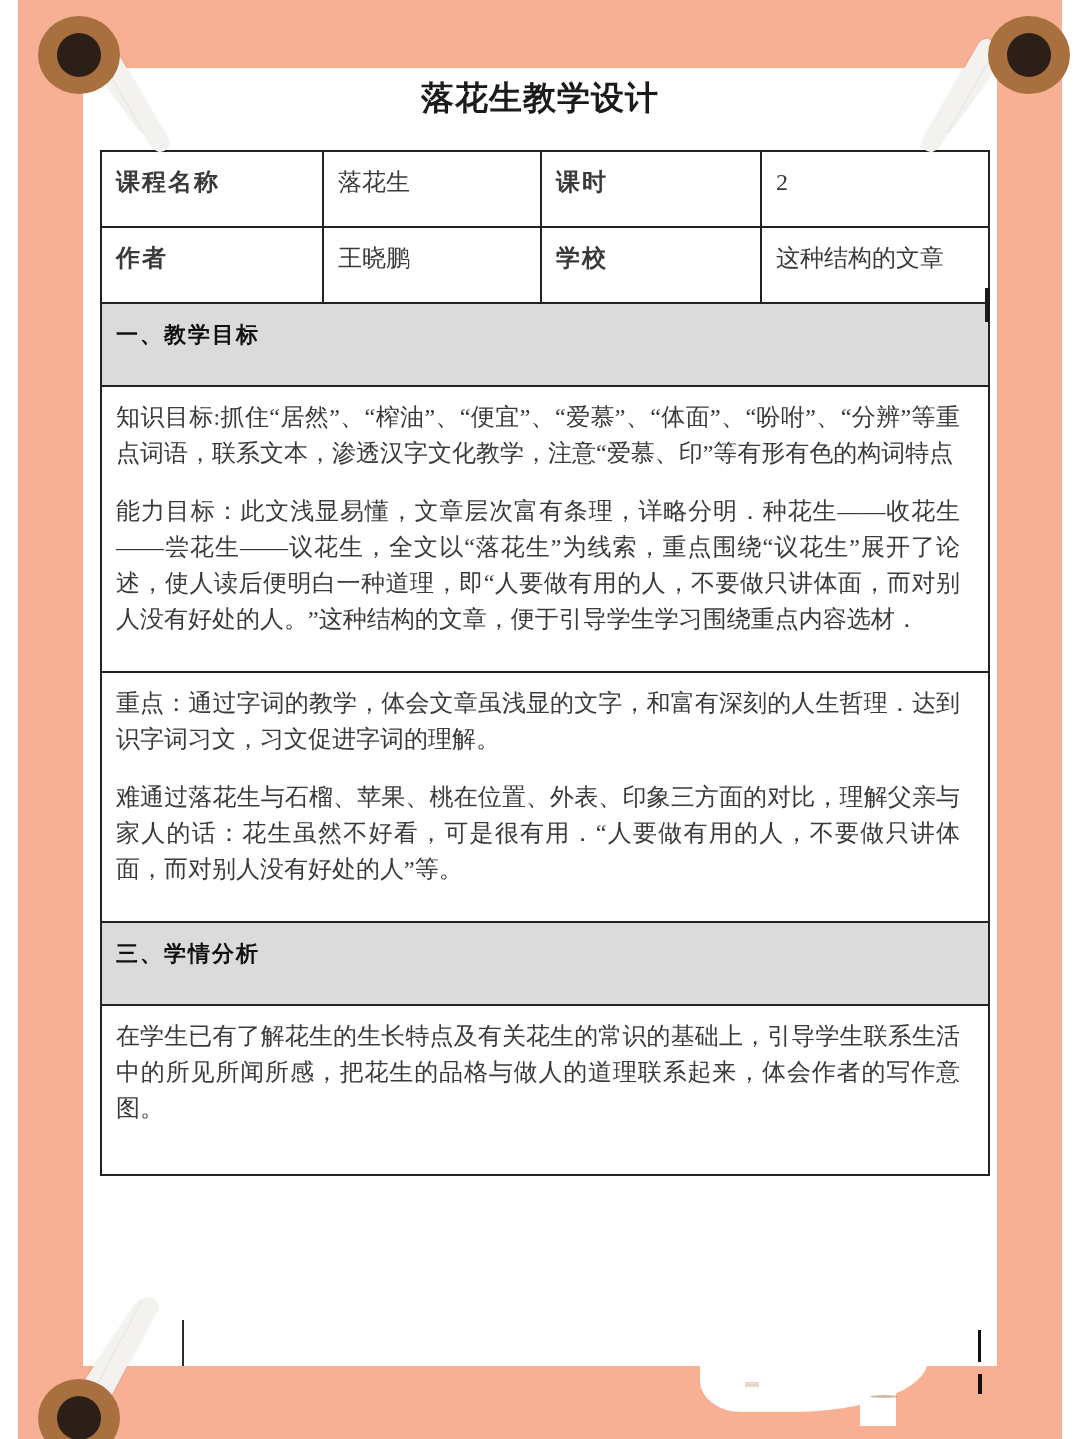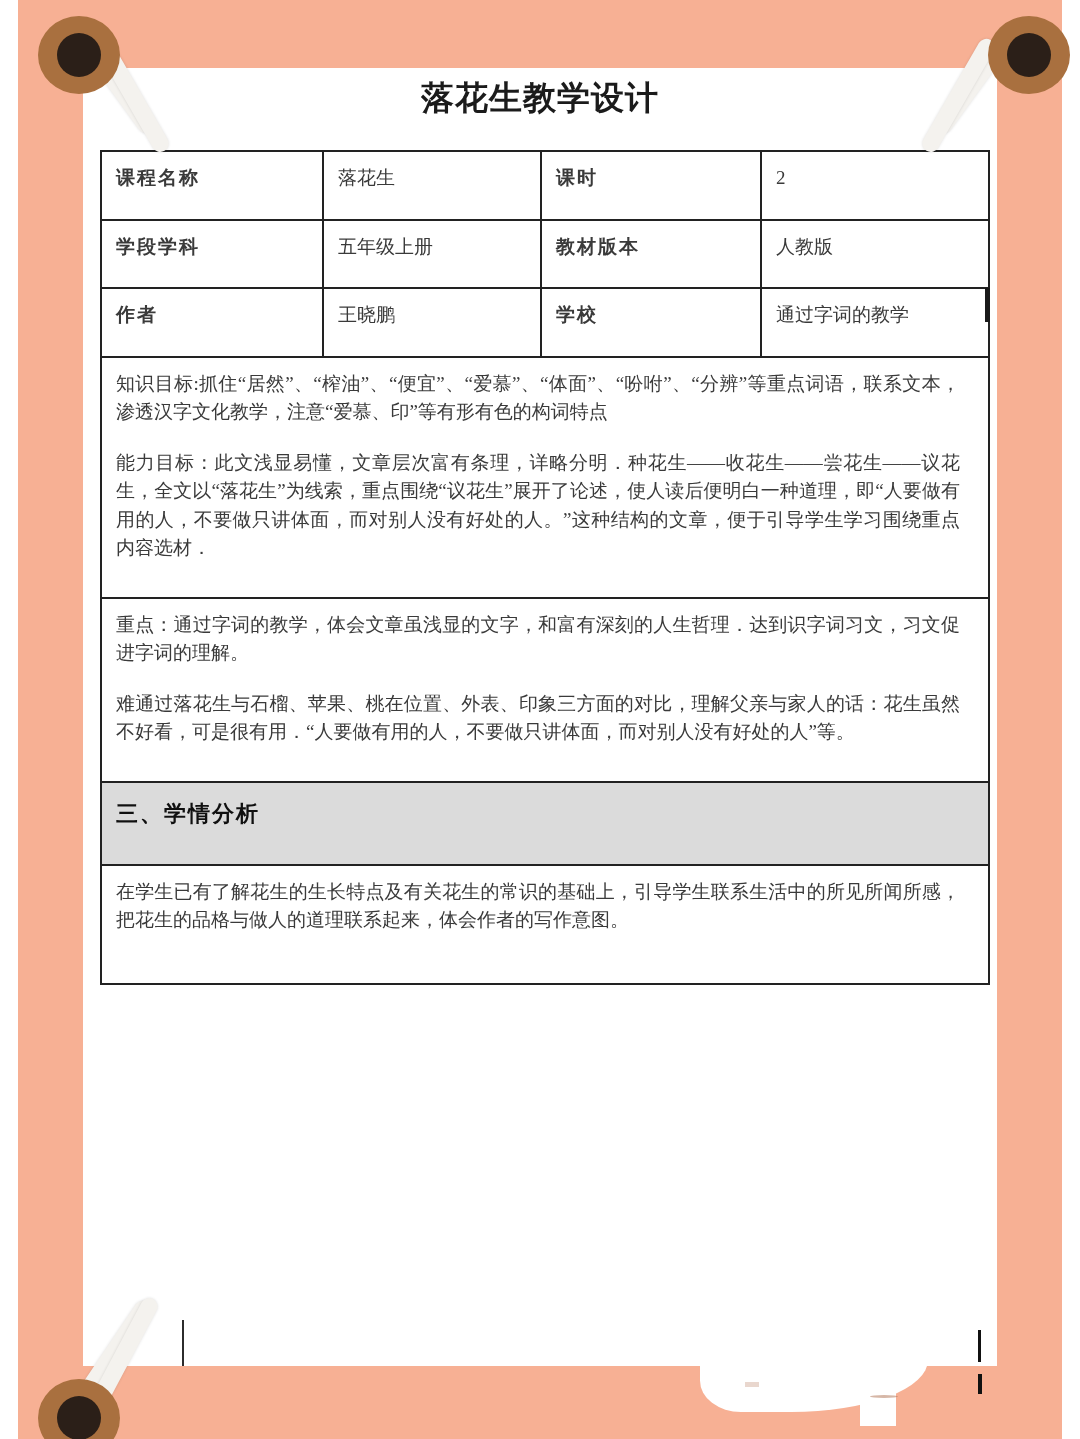--- a/index.html
+++ b/index.html
@@ -157,21 +157,21 @@
     left: 100px;
     top: 150px;
     width: 888px;
     border-collapse: collapse;
     table-layout: fixed;
   }
   .doc-table td {
     border: 2px solid #222;
     vertical-align: top;
     padding: 12px 28px 26px 14px;
-    font-size: 19px;
+    font-size: 24px;
     color: #3a3a3a;
     line-height: 1.5;
   }
   .lbl {
     font-weight: bold;
     color: #151515;
     letter-spacing: 2px;
   }
   .val {
     color: #55524f;
@@ -227,32 +227,29 @@
         <col class="col-d">
     </colgroup>
     <tbody>
       <tr>
         <td class="lbl">课程名称</td>
         <td class="val">落花生</td>
         <td class="lbl">课时</td>
         <td class="val">2</td>
       </tr>
       <tr>
-        <td class="lbl">学段学科</td>
-        <td class="val">五年级上册</td>
-        <td class="lbl">教材版本</td>
-        <td class="val">人教版</td>
-      </tr>
-      <tr>
         <td class="lbl">作者</td>
         <td class="val">王晓鹏</td>
         <td class="lbl">学校</td>
-        <td class="val">通过字词的教学</td>
-      </tr>
-
+        <td class="val">这种结构的文章</td>
+      </tr>
+
+      <tr class="section-head">
+        <td colspan="4">一、教学目标</td>
+      </tr>
       <tr>
         <td colspan="4" class="body-cell">
           <p>知识目标:抓住“居然”、“榨油”、“便宜”、“爱慕”、“体面”、“吩咐”、“分辨”等重点词语，联系文本，渗透汉字文化教学，注意“爱慕、印”等有形有色的构词特点</p>
           <p>能力目标：此文浅显易懂，文章层次富有条理，详略分明．种花生——收花生——尝花生——议花生，全文以“落花生”为线索，重点围绕“议花生”展开了论述，使人读后便明白一种道理，即“人要做有用的人，不要做只讲体面，而对别人没有好处的人。”这种结构的文章，便于引导学生学习围绕重点内容选材．</p>
         </td>
       </tr>
 
       <tr>
         <td colspan="4" class="body-cell">
           <p>重点：通过字词的教学，体会文章虽浅显的文字，和富有深刻的人生哲理．达到识字词习文，习文促进字词的理解。</p>

